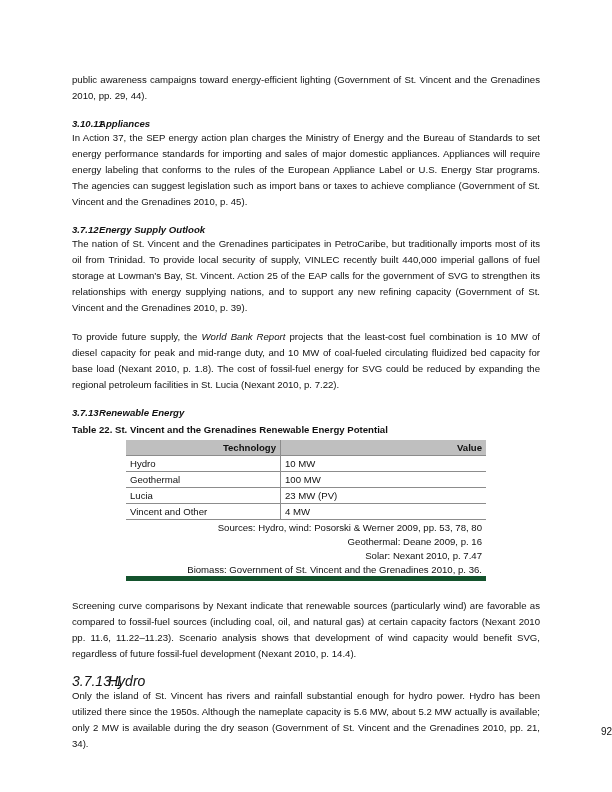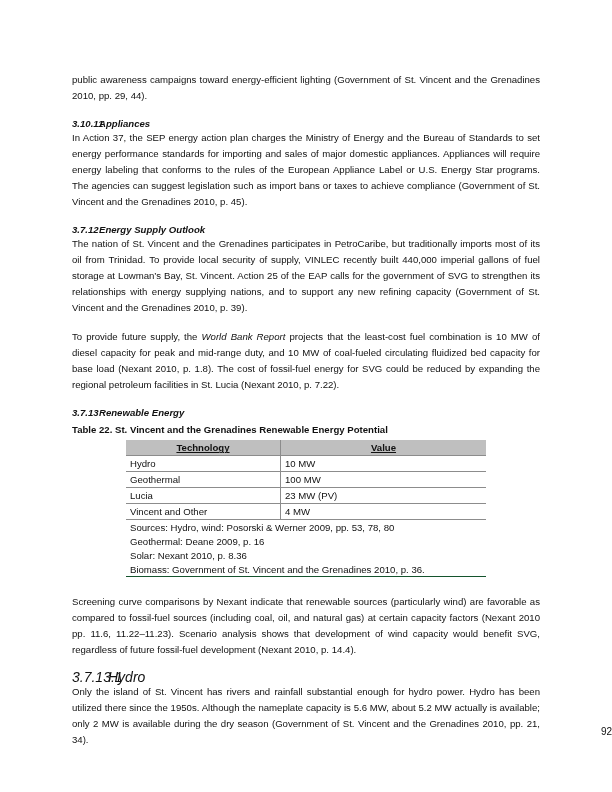--- a/index.html
+++ b/index.html
@@ -7,26 +7,26 @@
          font-family: "Liberation Sans", "DejaVu Sans", sans-serif; color: #111; }
   .page { position: absolute; left: 72px; top: 72px; width: 468px; }
   p { margin: 0; font-size: 9.6px; line-height: 16px; text-align: justify; }
   .gap { height: 13px; }
   h4 { margin: 0; font-size: 9.6px; line-height: 13.2px; font-weight: bold; font-style: italic; }
   h4 .num { display: inline-block; width: 27px; }
   h5 { margin: 0; font-size: 14px; line-height: 13.2px; font-weight: normal; font-style: italic; }
   h5 .num { display: inline-block; width: 36px; }
   .caption { margin: 3px 0 4px 0; font-size: 9.6px; line-height: 13.2px; font-weight: bold; }
   table { border-collapse: collapse; margin-left: 54px; width: 360px; font-size: 9.6px; }
-  th { background: #bfbfbf; text-align: center; font-weight: bold; padding: 1px 4px 0 4px; height: 14px;
-       border-bottom: 1px solid #8c8c8c; text-decoration: underline; }
+  th { background: #bfbfbf; text-align: right; font-weight: bold; padding: 1px 4px 0 4px; height: 14px;
+       border-bottom: 1px solid #8c8c8c; }
   td { padding: 1px 4px 0 4px; height: 14px; border-bottom: 1px solid #8c8c8c; }
   td.c1, th.c1 { width: 146px; border-right: 1px solid #8c8c8c; }
-  tr.src td { border-bottom: none; height: 13px; }
-  tr.src.last td { border-bottom: 1px solid #14532d; }
+  tr.src td { border-bottom: none; height: 13px; text-align: right; }
+  tr.src.last td { border-bottom: 5px solid #14532d; }
   .pagenum { position: absolute; top: 726px; left: 0; width: 612px; text-align: right; font-size: 10px; }
 </style>
 </head>
 <body>
 
 <div class="page">
   <p>public awareness campaigns toward energy-efficient lighting (Government of St. Vincent and the Grenadines 2010, pp. 29, 44).</p>
   <div class="gap"></div>
 
   <h4><span class="num">3.10.11</span><span>Appliances</span></h4>
@@ -66,21 +66,21 @@
           <td class="c1">Vincent and Other</td>
           <td>4 MW</td>
         </tr>
       <tr class="src">
           <td colspan="2">Sources: Hydro, wind: Posorski &amp; Werner 2009, pp. 53, 78, 80</td>
         </tr>
       <tr class="src">
           <td colspan="2">Geothermal: Deane 2009, p. 16</td>
         </tr>
       <tr class="src">
-          <td colspan="2">Solar: Nexant 2010, p. 8.36</td>
+          <td colspan="2">Solar: Nexant 2010, p. 7.47</td>
         </tr>
       <tr class="src last">
           <td colspan="2">Biomass: Government of St. Vincent and the Grenadines 2010, p. 36.</td>
         </tr>
     </tbody>
   </table>
   <div class="gap" style="height:17px"></div>
 
   <p>Screening curve comparisons by Nexant indicate that renewable sources (particularly wind) are favorable as compared to fossil-fuel sources (including coal, oil, and natural gas) at certain capacity factors (Nexant 2010 pp. 11.6, 11.22–11.23). Scenario analysis shows that development of wind capacity would benefit SVG, regardless of future fossil-fuel development (Nexant 2010, p. 14.4).</p>
   <div class="gap"></div>

